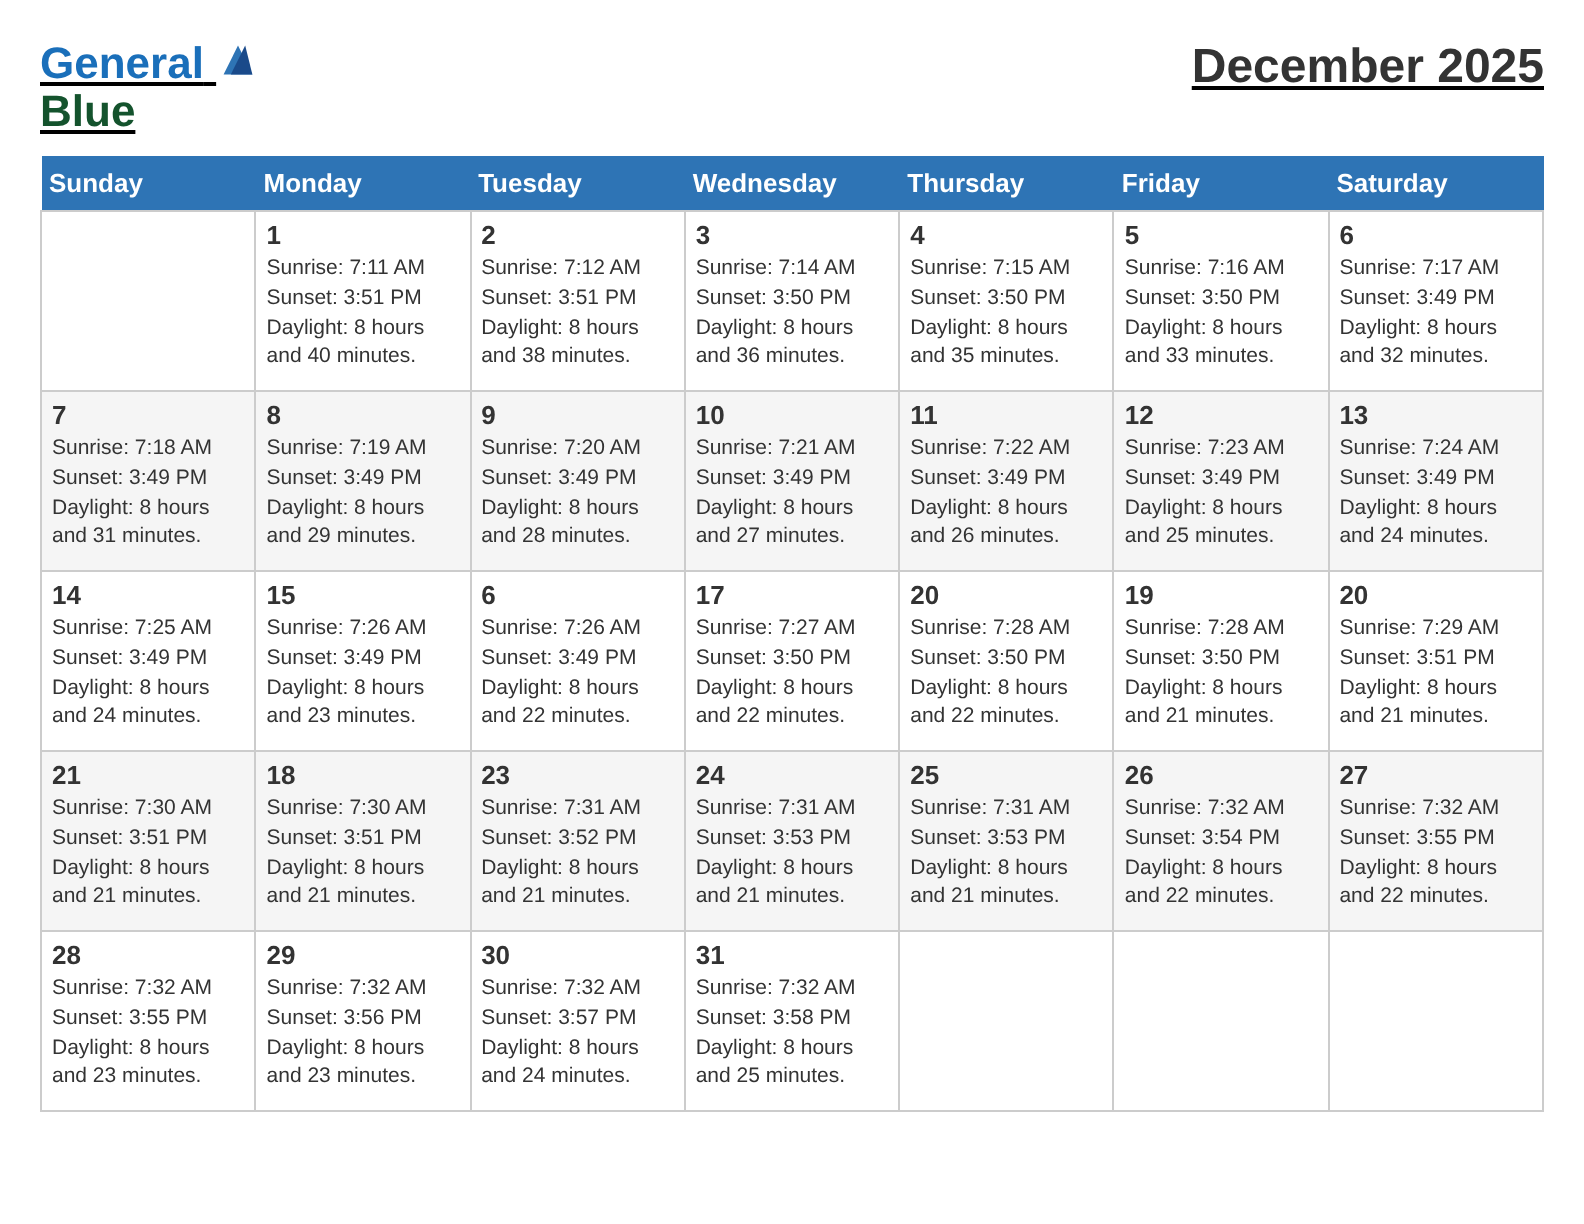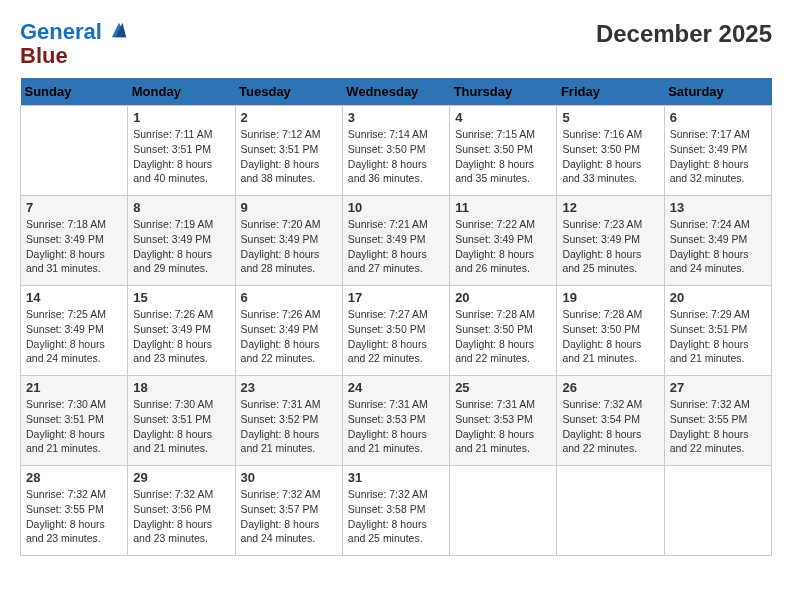--- a/index.html
+++ b/index.html
@@ -8,20 +8,21 @@
       background: #fff;
       width: 792px;
       min-height: 612px;
       padding: 20px;
     }
     .header {
       display: flex;
       justify-content: space-between;
       align-items: flex-start;
       margin-bottom: 10px;
+      text-decoration: underline;
     }
     .logo {
       display: flex;
       align-items: center;
     }
     .logo-text {
       font-size: 22px;
       font-weight: bold;
       color: #333;
       line-height: 1.1;
@@ -46,21 +47,21 @@
       font-size: 15px;
       color: #333;
     }
     table {
       width: 100%;
       border-collapse: collapse;
       font-size: 11px;
     }
     thead th {
       background-color: #2e74b5;
-      color: #000000;
+      color: #ffffff;
       padding: 6px 4px;
       text-align: left;
       font-size: 13px;
       font-weight: bold;
     }
     tbody td {
       border: 1px solid #ccc;
       vertical-align: top;
       padding: 4px 5px;
       height: 90px;
@@ -97,21 +98,21 @@
       <div style="display:flex;align-items:center;">
         <div class="logo-text">
           <span>General</span>
           <svg class="logo-icon" viewBox="0 0 20 20">
             <polygon points="2,18 10,2 18,18" fill="#2e74b5"></polygon>
             <polygon points="10,18 18,2 22,18" fill="#1a4a8a" transform="translate(-4,0)"></polygon>
           </svg>
         </div>
       </div>
       <div class="logo-text">
-        <span style="color:#7f1d1d">Blue</span>
+        <span style="color:#14532d">Blue</span>
       </div>
     </div>
   </div>
   <div class="title-block">
     <div class="month-title">December 2025</div>
   </div>
 </div>
 
 <table>
   <thead>

